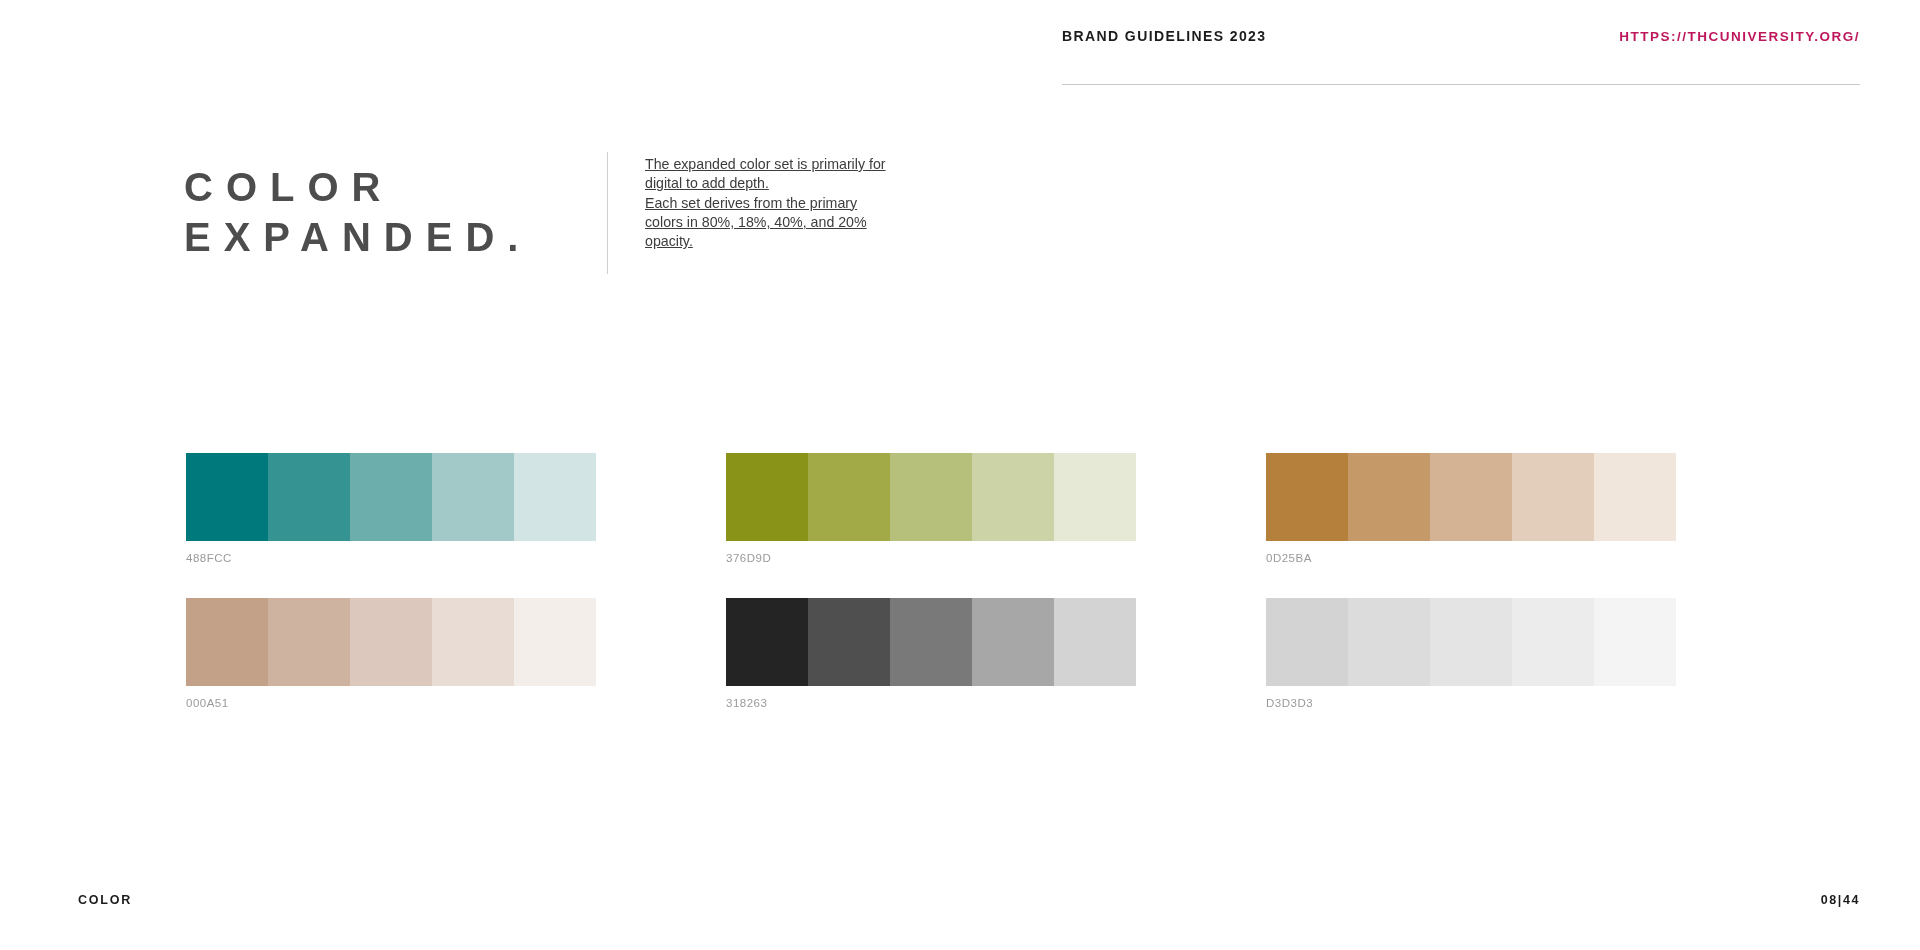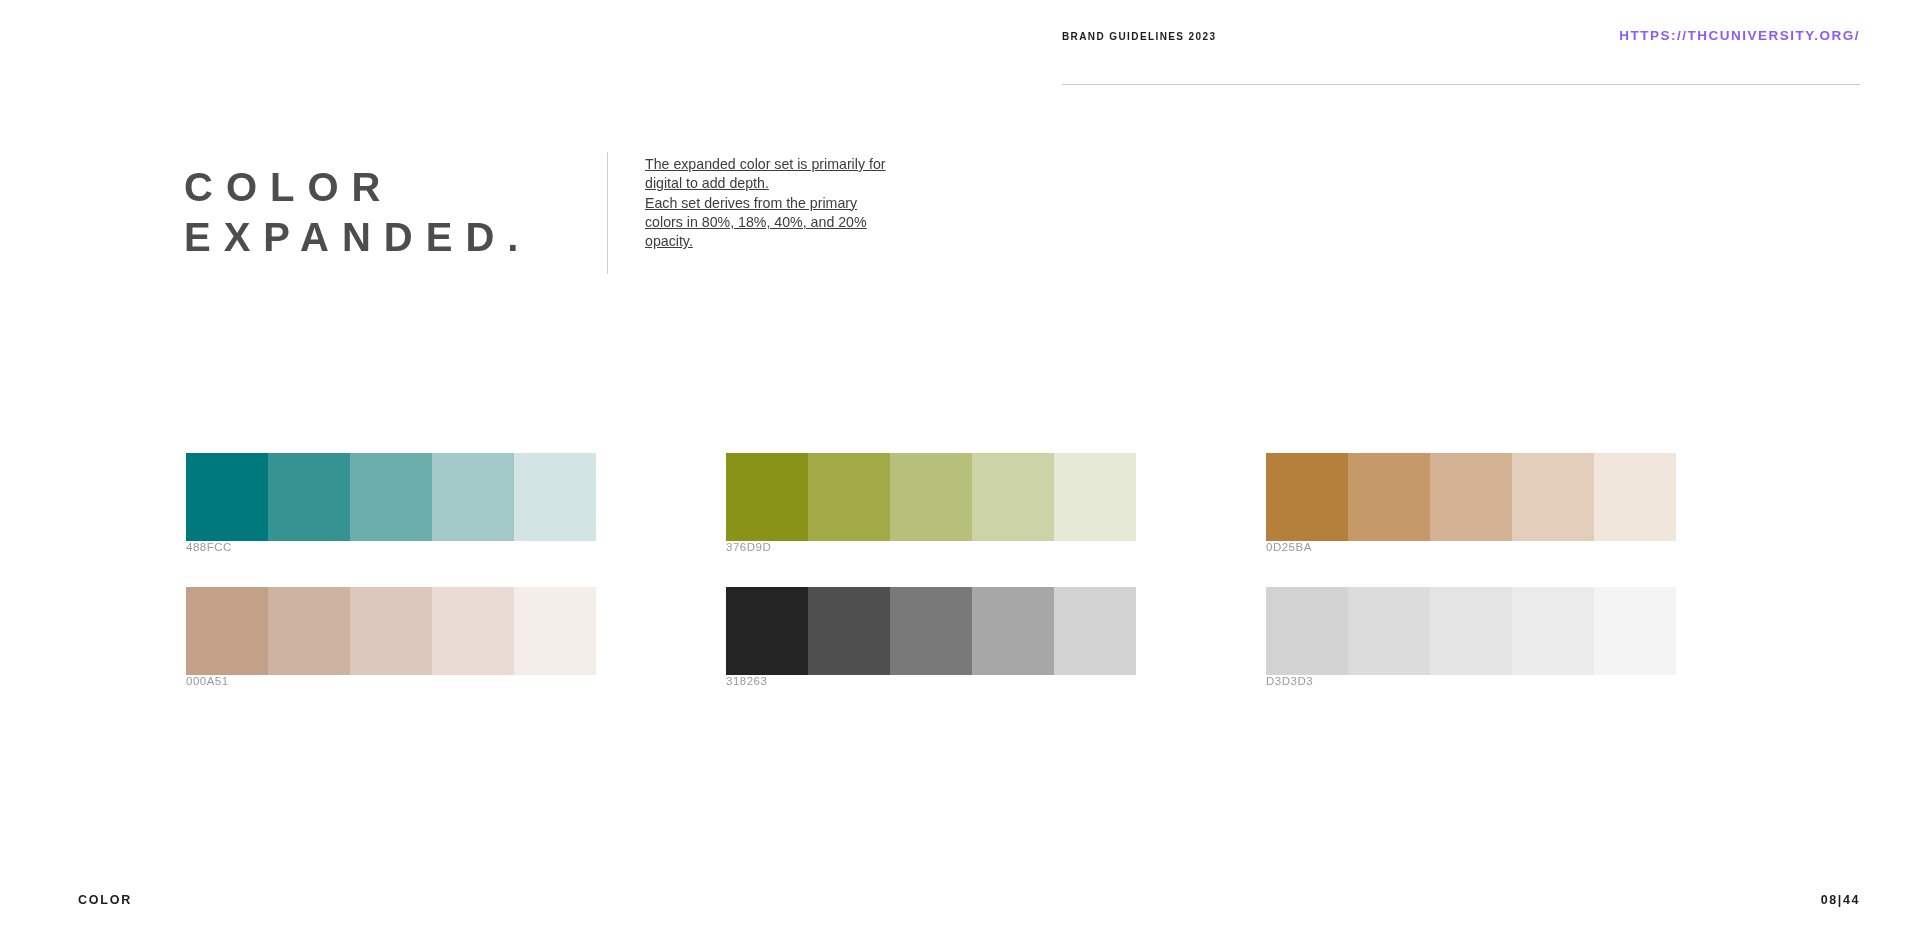--- a/index.html
+++ b/index.html
@@ -25,31 +25,31 @@
     width: 798px;
     height: 56px;
   }
   .header-row {
     display: flex;
     justify-content: space-between;
     align-items: baseline;
     width: 100%;
   }
   .header-title {
-    font-size: 10px;
+    font-size: 14px;
     font-weight: bold;
     letter-spacing: 1.4px;
     color: #1c1c1c;
     white-space: nowrap;
   }
   .header-url {
     font-size: 13.5px;
     font-weight: bold;
     letter-spacing: 1.5px;
-    color: #8b5cf6;
+    color: #be185d;
     white-space: nowrap;
   }
   .header-rule {
     position: absolute;
     left: 0;
     top: 56px;
     width: 798px;
     height: 1px;
     background: #c9c9c9;
   }
@@ -102,20 +102,21 @@
     margin-bottom: 34px;
   }
   .swatch-group { width: 410px; }
   .swatch-strip {
     display: flex;
     width: 410px;
     height: 88px;
   }
   .swatch { flex: 1 1 20%; height: 100%; }
   .swatch-label {
+    margin-top: 11px;
     font-size: 11.5px;
     letter-spacing: 0.5px;
     color: #9a9a9a;
   }
 
   
   .footer-left {
     position: absolute;
     left: 78px;
     top: 893px;

